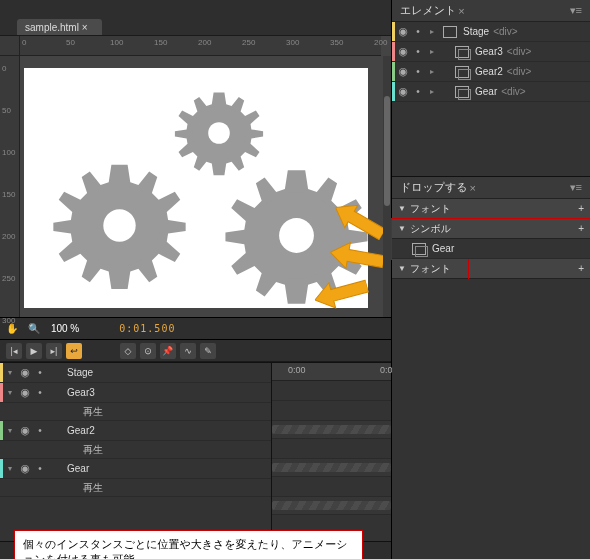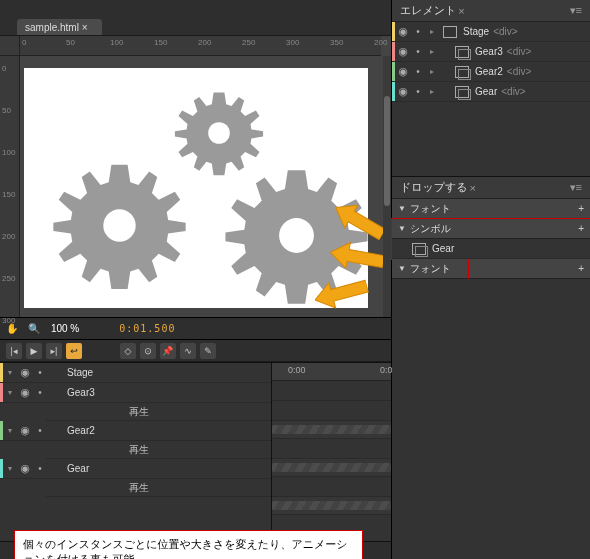--- a/index.html
+++ b/index.html
@@ -41,21 +41,21 @@
 .tl-toolbar { height: 22px; background: #2e2e2e; display: flex; align-items: center; padding: 0 6px; gap: 4px; border-bottom: 1px solid #1a1a1a; }
 .tl-btn { width: 16px; height: 16px; display: inline-flex; align-items: center; justify-content: center; color: #ccc; font-size: 9px; background: #444; border-radius: 2px; }
 .tl-btn.hl { background: #e8a83c; color: #222; }
 .tl-body { flex: 1; display: flex; border-top: 1px solid #111; }
 .tl-left { width: 272px; border-right: 1px solid #111; display: flex; flex-direction: column; background: #333; }
 .tl-left-head { display: flex; height: 18px; background: #3d3d3d; border-bottom: 1px solid #222; font-size: 9px; color: #aaa; align-items: center; }
 .tl-left-head .c1 { width: 36px; }
 .tl-left-head .c2 { width: 30px; }
 .tl-left-head .c3 { flex: 1; padding-left: 4px; }
 .tl-row { display: flex; align-items: center; height: 20px; border-bottom: 1px solid #2a2a2a; font-size: 10px; color: #ddd; }
-.tl-subrow { height: 18px; margin-left: 46px; }
+.tl-subrow { height: 18px; }
 .colorbar { width: 3px; align-self: stretch; }
 .eye { width: 16px; text-align: center; color: #aaa; font-size: 11px; }
 .dot { width: 14px; text-align: center; color: #aaa; font-size: 10px; }
 .chev { width: 14px; text-align: center; color: #888; font-size: 8px; }
 .rowname { flex: 1; padding-left: 2px; }
 .rowname.sub { padding-left: 80px; color: #bbb; }
 .tl-right { flex: 1; position: relative; background: #333; }
 .tl-scale { height: 18px; background: #3d3d3d; border-bottom: 1px solid #222; position: relative; font-size: 9px; color: #aaa; }
 .tl-scale .lbl { position: absolute; top: 2px; }
 .playhead { position: absolute; top: 0; bottom: 0; width: 1px; background: #c33; }

